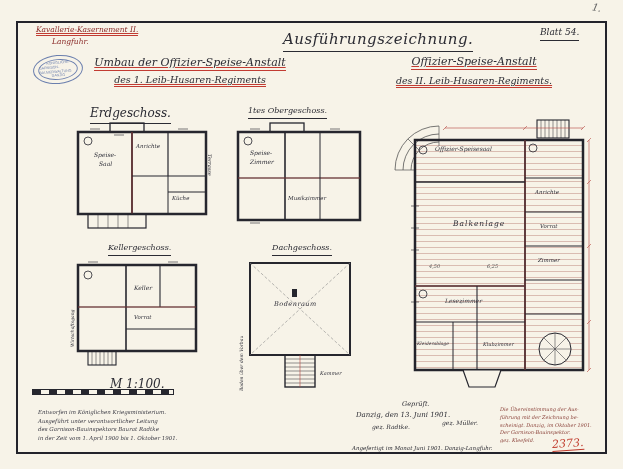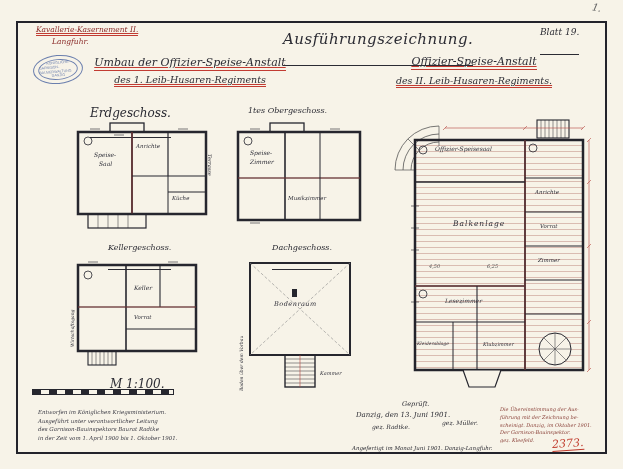--- a/index.html
+++ b/index.html
@@ -3,21 +3,21 @@
 <meta charset="utf-8">
 <style>
   html,body{margin:0;padding:0;background:#ffffff;}
   .page{position:relative;width:623px;height:469px;background:#f7f3e8;overflow:hidden;
         font-family:"DejaVu Serif",serif;font-style:italic;color:#2b2b33;}
   .frame{position:absolute;left:16px;top:21px;width:587px;height:429px;border:2px solid #23232b;}
   .abs{position:absolute;white-space:nowrap;}
   .center{text-align:center;}
   .maroon{color:#8a2a28;}
   .redu{border-bottom:1px solid #c23b32;padding-bottom:1px;text-decoration:underline;text-decoration-color:#c23b32;}
-  .inku{border-bottom:1px solid #2b2b33;padding-bottom:17px;text-align:right;}
+  .inku{border-bottom:1px solid #2b2b33;padding-bottom:3px;text-align:right;}
   .plan{position:absolute;}
   .plan svg{position:absolute;left:0;top:0;}
   .lbl{position:absolute;white-space:nowrap;color:#2e2e38;line-height:1;}
   .rot90{transform:rotate(90deg);transform-origin:left top;}
   .rotm90{transform:rotate(-90deg);transform-origin:left top;}
   .beams{position:absolute;left:30px;top:24px;width:168px;height:230px;
          background:repeating-linear-gradient(to bottom, rgba(0,0,0,0) 0px 5px, rgba(182,122,112,0.45) 5px 6px);}
   .scalebar{position:absolute;left:32px;top:389px;width:140px;height:4px;border:1px solid #26262e;
             background:repeating-linear-gradient(to right,#26262e 0 8px, #f7f3e8 8px 16px);}
   .stamp{position:absolute;left:33px;top:55px;width:48px;height:27px;border:1px solid #6b7fae;border-radius:50%;
@@ -49,21 +49,21 @@
       <span>GARNISON-BAUVERWALTUNG</span>
       <span>DANZIG</span>
     </div>
   </div>
 
   <div class="abs center" style="left:283px;top:30px;width:180px;font-size:15px;letter-spacing:.5px;">
     <span class="inku">Ausführungszeichnung.</span>
   </div>
 
   <div class="abs" style="left:540px;top:27px;font-size:9px;">
-    <span class="inku">Blatt 19.</span>
+    <span class="inku">Blatt 54.</span>
   </div>
 
   <div class="abs center" style="left:86px;top:56px;width:208px;font-size:11px;">
     <span class="redu">Umbau der Offizier-Speise-Anstalt</span>
   </div>
   <div class="abs center" style="left:86px;top:74px;width:208px;font-size:9.5px;">
     <span class="redu">des 1. Leib-Husaren-Regiments</span>
   </div>
 
   <div class="abs center" style="left:378px;top:75px;width:192px;font-size:9.5px;">

